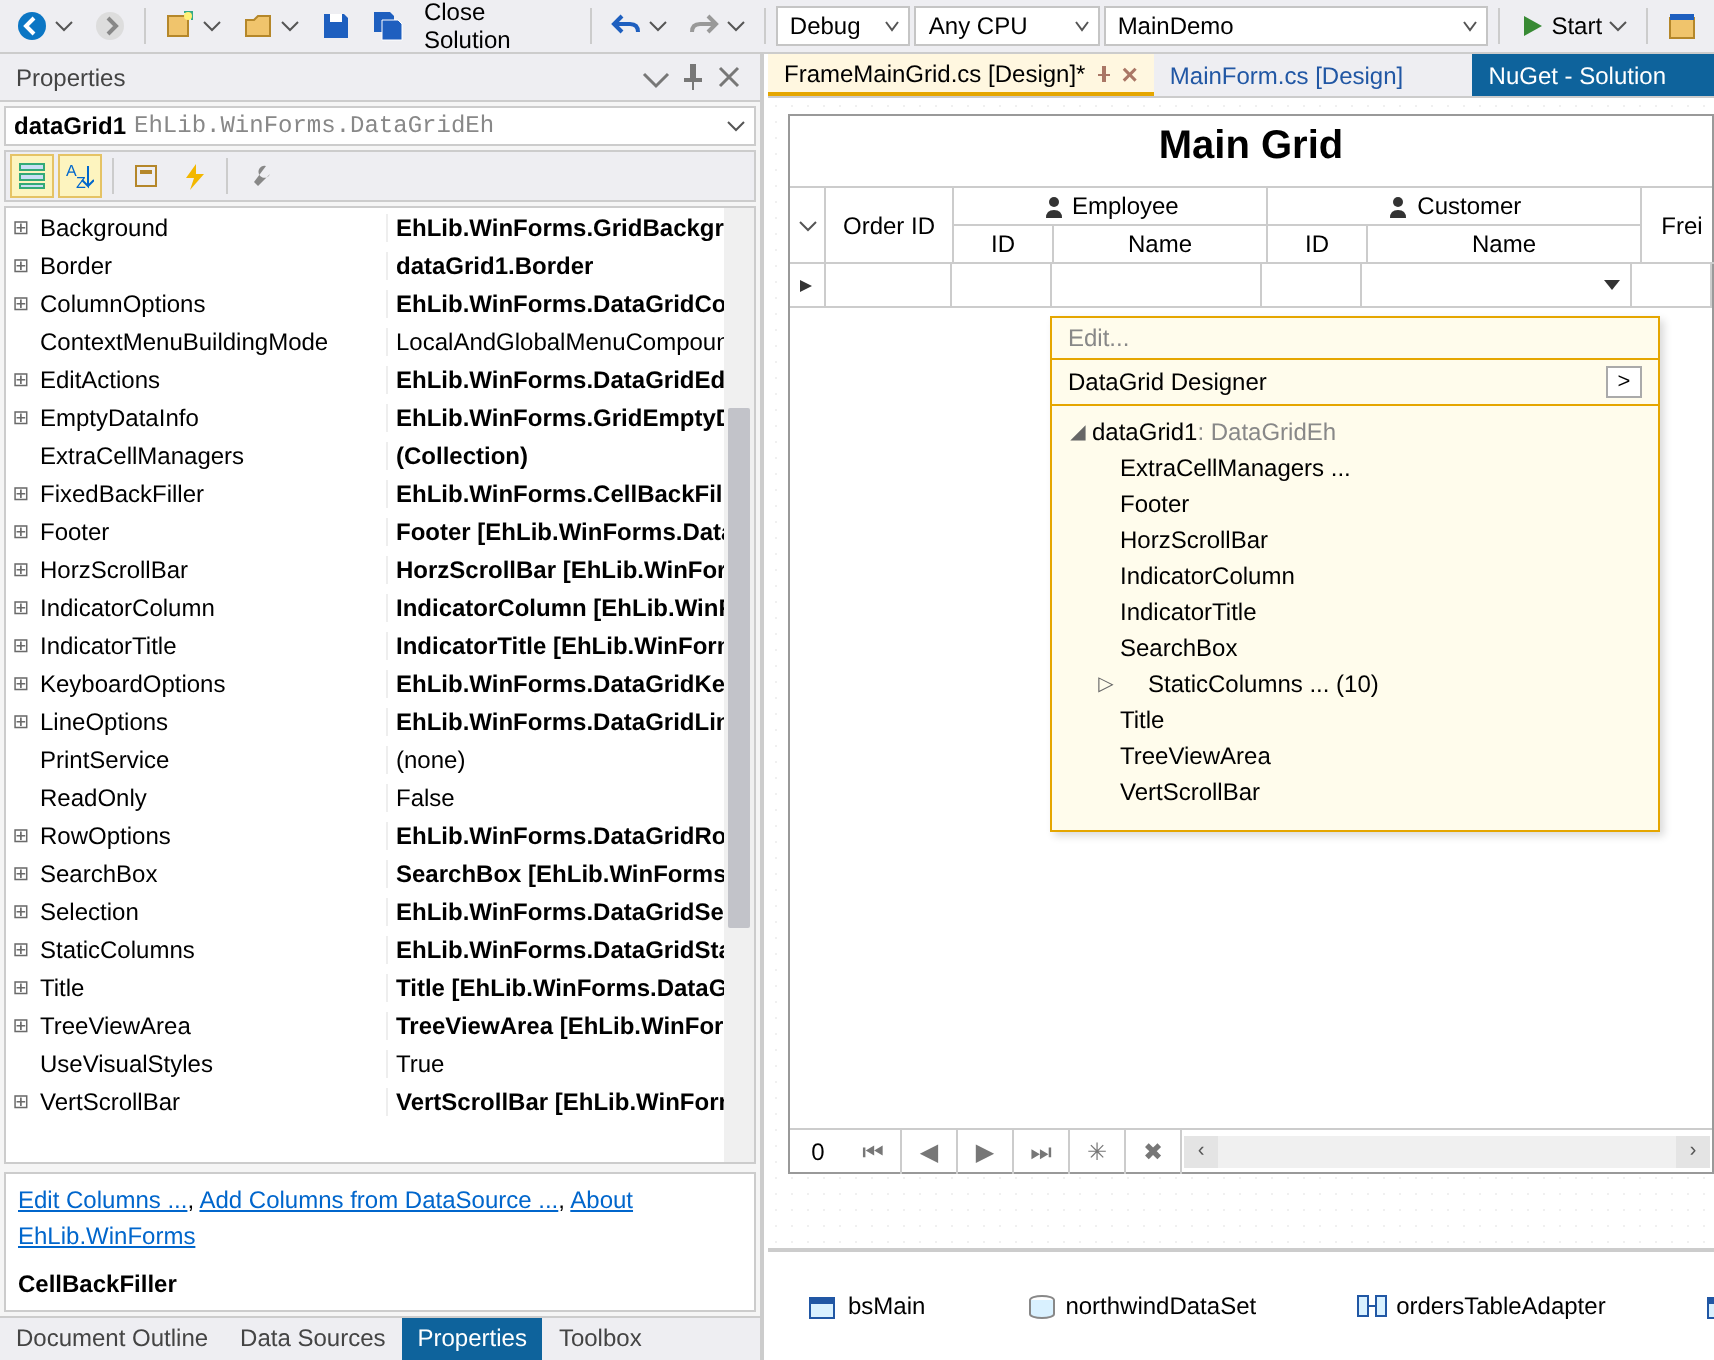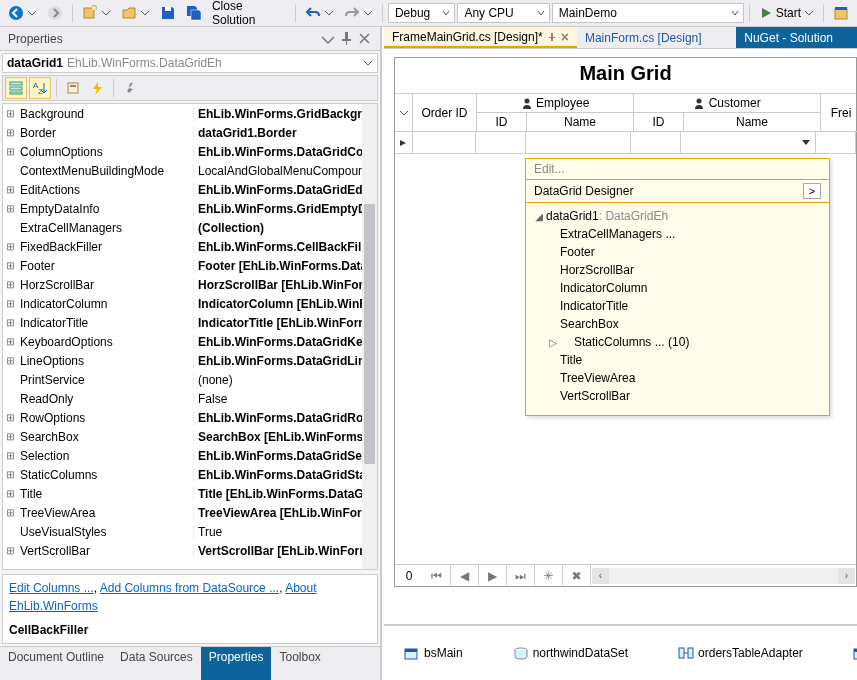--- a/index.html
+++ b/index.html
@@ -13,40 +13,40 @@
   .combo { background: #fff; border: 1px solid #c5c5c5; height: 20px; display: flex; align-items: center; padding: 0 4px 0 6px; font-size: 12px; gap: 6px; }
 
   
   .props-panel { position: absolute; left: 0; top: 27px; width: 382px; bottom: 0; display: flex; flex-direction: column; border-right: 2px solid #ccc; background: #f5f5f5; }
   .panel-title { background: #eeeef2; color: #444; padding: 4px 8px; display: flex; align-items: center; border-bottom: 1px solid #ccc; }
   .panel-title .spacer { flex: 1; }
   .panel-title .ico { width: 15px; height: 15px; margin-left: 3px; cursor: pointer; }
 
   .object-combo { background: #fff; border: 1px solid #ccc; margin: 2px; padding: 2px 4px; display: flex; align-items: center; }
   .object-combo b { font-weight: 700; }
-  .object-combo span.dim { color: #888; margin-left: 4px; }
+  .object-combo span.dim { color: #888; margin-left: 4px; font-family: Liberation Mono, monospace; }
 
   .prop-toolbar { background: #eeeef2; border: 1px solid #ccc; margin: 0 2px; height: 26px; display: flex; align-items: center; padding: 0 2px; gap: 2px; }
   .pt-btn { width: 22px; height: 22px; display: flex; align-items: center; justify-content: center; border: 1px solid transparent; cursor: pointer; }
   .pt-btn.active { background: #fdf4bf; border-color: #e5c365; }
 
   .prop-grid { flex: 1; background: #fff; margin: 2px; border: 1px solid #ccc; overflow-y: auto; position: relative; }
   .prop-row { display: flex; align-items: center; height: 19px; font-size: 12px; }
   .prop-row .exp { width: 15px; text-align: center; color: #6a6a6a; cursor: pointer; font-size: 10px; }
   .prop-row .k { width: 175px; padding-left: 2px; white-space: nowrap; overflow: hidden; }
   .prop-row .v { flex: 1; white-space: nowrap; overflow: hidden; padding-left: 4px; border-left: 1px solid #eee; }
   .prop-row .v.bold { font-weight: 700; }
   .prop-scrollbar { position: absolute; right: 0; top: 0; bottom: 0; width: 15px; background: #f0f0f0; }
   .prop-thumb { position: absolute; right: 2px; width: 11px; background: #c2c3c9; border-radius: 1px; }
 
   .prop-help { margin: 2px; padding: 4px 6px; background: #fff; border: 1px solid #ccc; font-size: 12px; line-height: 1.5; }
   .prop-help a { color: #0066cc; text-decoration: underline; }
   .prop-help .hdr { font-weight: 700; margin-top: 6px; }
 
-  .bottom-tabs { background: #eeeef2; display: flex; height: 34px; border-top: 1px solid #ccc; }
+  .bottom-tabs { background: #eeeef2; display: flex; height: 22px; border-top: 1px solid #ccc; }
   .bottom-tabs .tab { padding: 3px 8px; font-size: 12px; color: #444; cursor: pointer; }
   .bottom-tabs .tab.active { background: #0e639c; color: #fff; }
 
   
   .designer { position: absolute; left: 384px; top: 27px; right: 0; bottom: 0; display: flex; flex-direction: column; background: #fff; }
   .doc-tabs { height: 22px; background: #eeeef2; display: flex; border-bottom: 1px solid #ccc; text-align: center; }
   .doc-tab { padding: 3px 8px; font-size: 12px; display: flex; align-items: center; gap: 4px; cursor: pointer; }
   .doc-tab.active { background: #fff7e0; border-bottom: 2px solid #e5a600; color: #000; }
   .doc-tab.nu { margin-left: auto; color: #fff; background: #0e639c; padding-right: 24px; }
   .doc-tab .x { color: #a76; font-size: 14px; font-weight: bold; }

